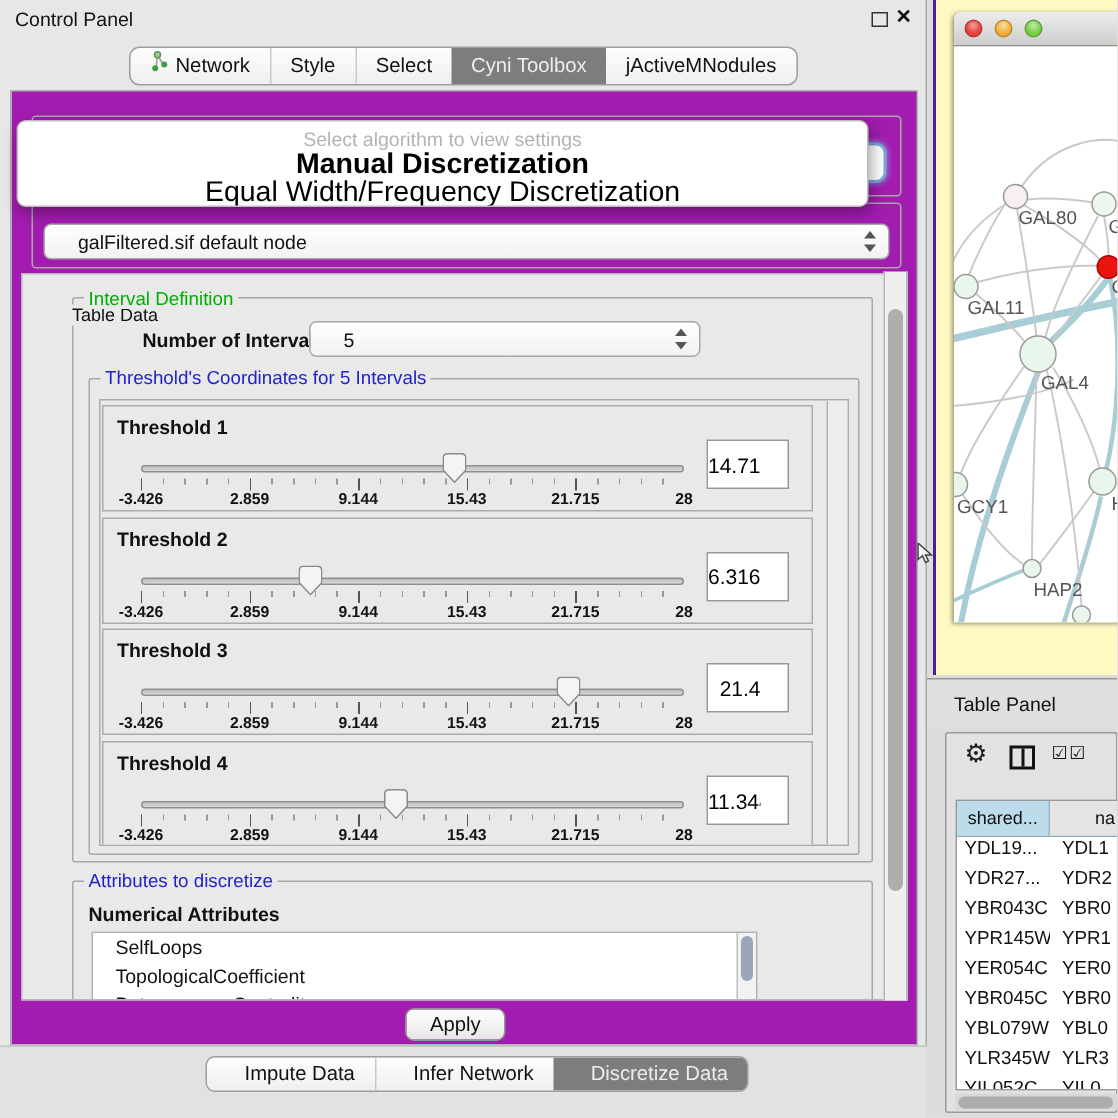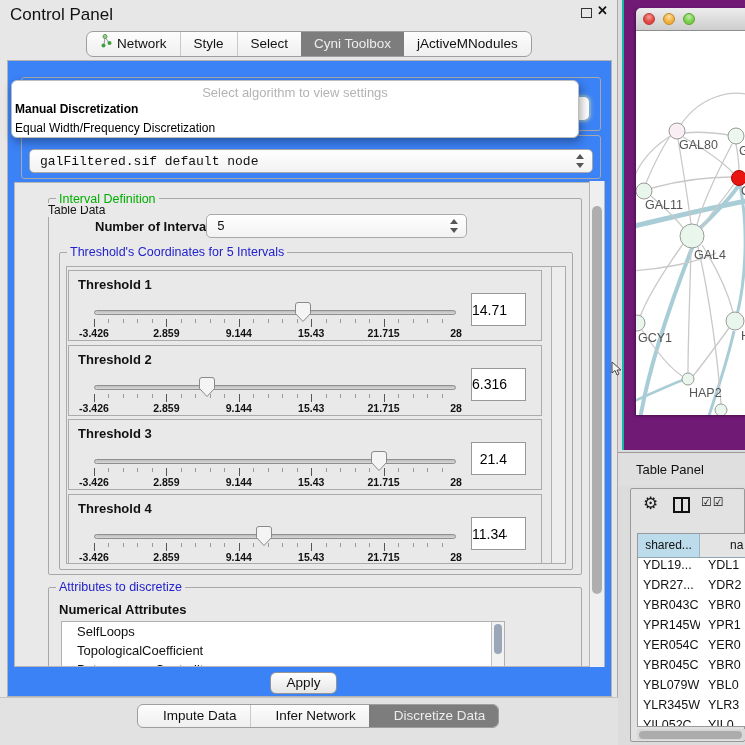--- a/index.html
+++ b/index.html
@@ -4,60 +4,60 @@
 <style>
   * { margin:0; padding:0; box-sizing:border-box; }
   body { font-family:"Liberation Sans", sans-serif; background:#DCDCDC; }
   #root { position:relative; width:745px; height:745px; overflow:hidden; background:#E3E3E3; }
   .abs { position:absolute; }
 
   
   #left-panel { position:absolute; left:0; top:0; width:618px; height:745px;
     background:#E7E7E7; border-right:1px solid #ABABAB; }
   #panel-titlebar { position:absolute; left:0; top:0; width:100%; height:25px; }
-  #panel-title { position:absolute; left:10px; top:5px; font-size:17px; color:#111; }
+  #panel-title { position:absolute; left:10px; top:5px; font-size:13px; color:#111; }
   #float-btn { position:absolute; left:581px; top:8px; width:11px; height:10px; border:1.5px solid #333; }
   #close-btn { position:absolute; left:597px; top:3px; font-size:13px; font-weight:bold; color:#111; }
 
   #top-tab-bar { position:absolute; left:86px; top:31px; height:26px; display:flex;
     border:1px solid #9E9E9E; border-radius:7px; overflow:hidden;
     background:linear-gradient(#FDFDFD,#EFEFEF); }
   .tab { padding:0 13px; line-height:24px; font-size:13.5px; color:#111; white-space:nowrap;
     border-left:1px solid #C9C9C9; display:flex; align-items:center; gap:5px; }
   .tab:first-child { border-left:none; }
   .tab.selected { background:#7D7D7D; color:#EDEDED; border-left:none; }
   .tab.selected + .tab { border-left:none; }
 
   #content-panel { position:absolute; left:7px; top:60px; width:605px; height:637px;
-    background:#3b82f6; border:1px solid #B3B3B3; }
+    background:#a21caf; border:1px solid #B3B3B3; }
 
   .group-label { position:absolute; background:#E9E9E9; padding:0 3px; font-size:12.5px; z-index:2; }
   .g-green { color:#00AE00; }
   .g-blue  { color:#2222CC; }
 
   #algo-group { position:absolute; left:13px; top:16px; width:580px; height:54px;
     border:1px solid #A8A8A8; border-radius:3px; }
   #algo-group-label { left:23px; top:8px; font-weight:bold; color:#333; z-index:1; }
   #algo-combo-ghost { position:absolute; left:23px; top:34px; width:560px; height:27px;
     border:2px solid #7BA7D7; border-radius:7px; background:#fff;
     box-shadow:0 0 4px #7BA7D7; z-index:1; }
 
   #algo-popup { position:absolute; left:3px; top:19px; width:568px; height:58px; z-index:5;
     background:#fff; border:1px solid #BDBDBD; border-radius:6px;
     box-shadow:2px 4px 10px rgba(0,0,0,.35); overflow:hidden; }
   #popup-hint { text-align:center; color:#B3B3B3; font-size:13px; padding-top:4px; }
-  .popup-item { font-size:12px; color:#000; padding:1px 3px; line-height:17px; white-space:nowrap; }
+  .popup-item { font-size:19px; color:#000; padding:1px 3px; line-height:17px; white-space:nowrap;text-align:center; }
   .popup-item.bold { font-weight:bold; }
 
   #tabledata-group { position:absolute; left:13px; top:74px; width:580px; height:44px;
     border:1px solid #A8A8A8; border-radius:3px; }
   #tabledata-label { left:23px; top:67px; color:#111; font-size:12px; }
   .combo { position:absolute; background:linear-gradient(#FFF,#F2F2F2); border:1px solid #A9A9A9;
     border-radius:5px; font-size:13px; color:#111; display:flex; align-items:center; }
-  .combo .val { padding-left:10px; flex:1; white-space:nowrap; overflow:hidden;font-family:Liberation Mono, monospace; }
+  .combo .val { padding-left:22px; flex:1; white-space:nowrap; overflow:hidden; }
   .stepper { width:13px; height:14px; position:relative; margin-right:6px; }
   .stepper:before, .stepper:after { content:""; position:absolute; left:3px; border-left:4px solid transparent;
     border-right:4px solid transparent; }
   .stepper:before { top:0; border-bottom:5px solid #555; }
   .stepper:after  { bottom:0; border-top:5px solid #555; }
   #tabledata-combo { left:21px; top:88px; width:564px; height:24px; }
 
   #viewport { position:absolute; left:6px; top:121px; width:591px; height:485px;
     border:1px solid #B6B6B6; overflow:hidden; background:#E9E9E9; }
   #outer-vscroll { position:absolute; right:0; top:0; bottom:0; width:15px;
@@ -116,21 +116,21 @@
   #bottom-bar { position:absolute; left:0; top:697px; width:618px; height:48px;
     background:#E2E2E2; border-top:1px solid #C4C4C4; }
   #bottom-tab-bar { position:absolute; left:137px; top:6px; height:24px; display:flex;
     border:1px solid #9E9E9E; border-radius:6px; overflow:hidden;
     background:linear-gradient(#FDFDFD,#EFEFEF); }
   #bottom-tab-bar .tab { line-height:22px; font-weight:500;padding-left:25px; }
 
   
   #right-region { position:absolute; left:618px; top:0; width:127px; height:745px; background:#DCDCDC; }
   #net-frame { position:absolute; left:4px; top:0; width:123px; height:450px;
-    background:#701a75; border-left:2px solid #14b8a6; }
+    background:#fef9c3; border-left:2px solid #4c1d95; }
   #mac-window { position:absolute; left:12px; top:8px; width:115px; height:407px;
     border-radius:5px 0 0 0; overflow:hidden; box-shadow:-1px 1px 3px rgba(0,0,0,.4); }
   #mac-titlebar { position:absolute; left:0; top:0; width:100%; height:23px;
     background:linear-gradient(#EDEDED,#CDCDCD); border-bottom:1px solid #8E8E8E;
     display:flex; align-items:center; gap:8px; padding-left:7px; }
   .tl { width:12px; height:12px; border-radius:50%; }
   .tl-red    { background:radial-gradient(circle at 50% 30%, #F89D96, #E0443E 60%); border:1px solid #B93A34; }
   .tl-yellow { background:radial-gradient(circle at 50% 30%, #FBE0A2, #F0AD37 60%); border:1px solid #C08A2C; }
   .tl-green  { background:radial-gradient(circle at 50% 30%, #C2ECA8, #77CE45 60%); border:1px solid #5BA233; }
   #net-canvas { position:absolute; left:0; top:23px; width:115px; height:384px; background:#fff; }

